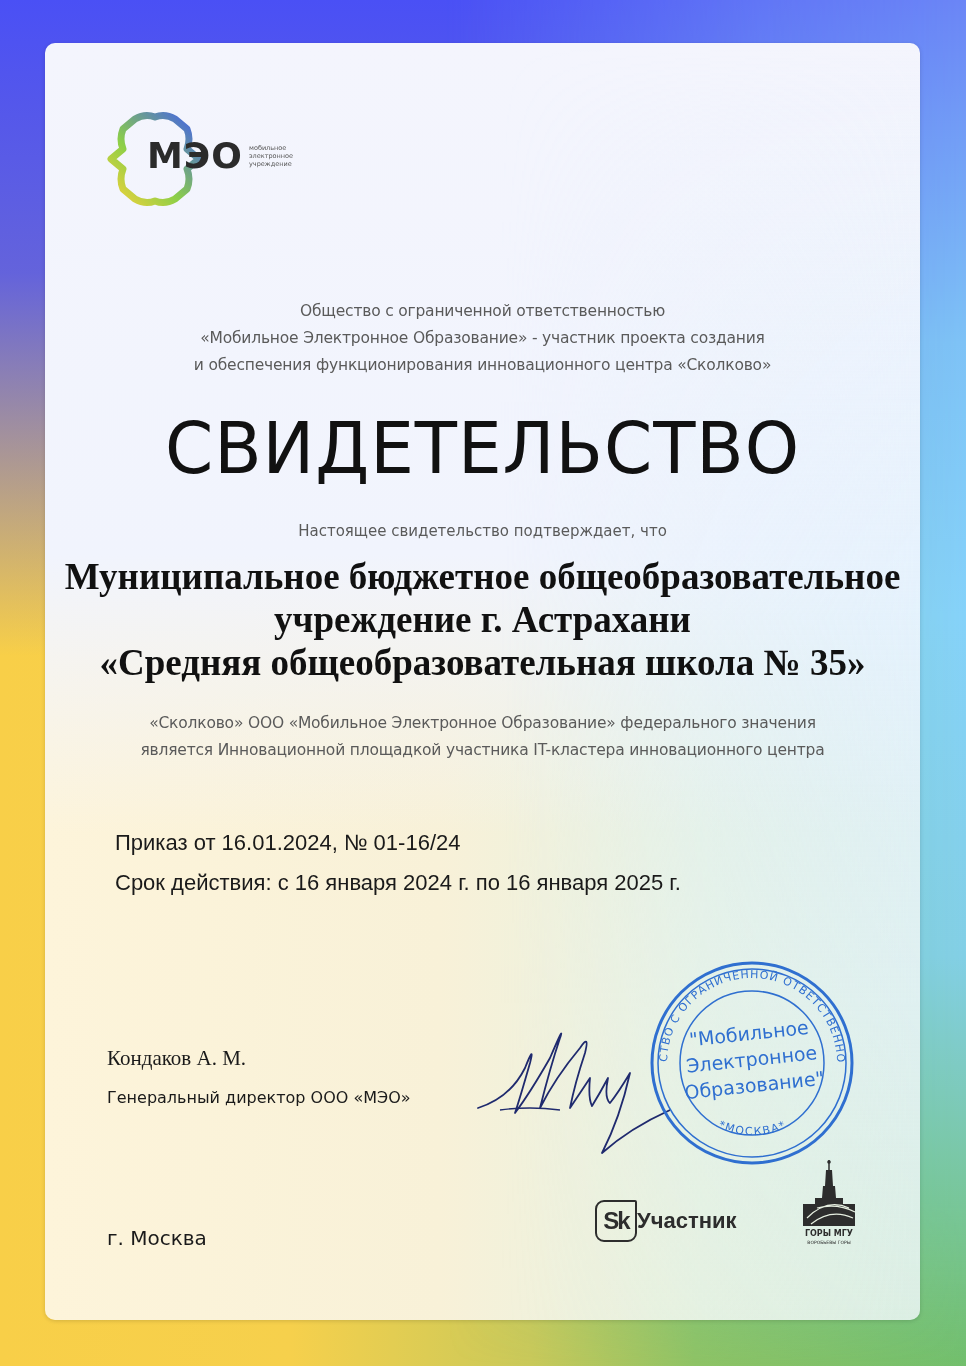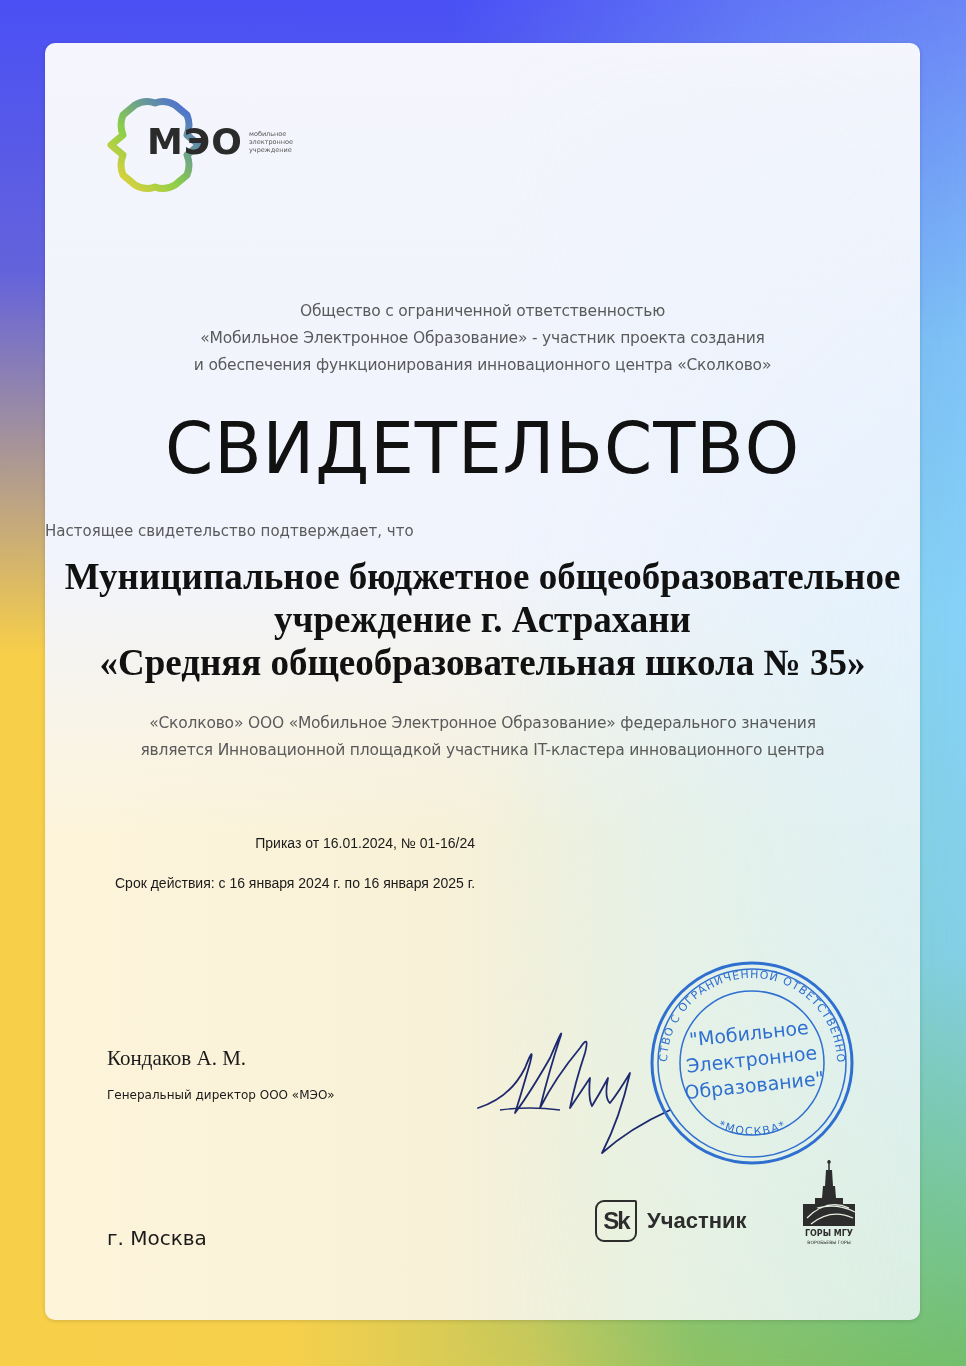--- a/index.html
+++ b/index.html
@@ -27,60 +27,60 @@
   .card::after {
     content: ""; position: absolute; right: 0; top: 0; width: 420px; height: 100%;
     background: linear-gradient(180deg, rgba(236,243,253,0) 0%, rgba(226,241,253,0.8) 45%, rgba(226,241,253,0.5) 75%, rgba(220,238,228,0.2) 100%);
     -webkit-mask-image: linear-gradient(90deg, transparent, #000);
             mask-image: linear-gradient(90deg, transparent, #000);
     pointer-events: none;
   }
   .abs { position: absolute; z-index: 2; }
 
   
-  .logo { left: 62px; top: 52px; width: 200px; height: 100px; }
+  .logo { left: 62px; top: 66px; width: 200px; height: 100px; }
   .logo-text { position: absolute; left: 40px; top: 26px; font-family: "DejaVu Sans", sans-serif; font-weight: bold; font-size: 36px; color: #2b2b2b; letter-spacing: 1px; }
   .logo-sub { position: absolute; left: 142px; top: 35px; font-size: 6.5px; line-height: 8px; color: #555; font-family: "DejaVu Sans", sans-serif; }
 
   .issuer {
     left: 0; width: 875px; top: 255px; text-align: center;
     font-family: "DejaVu Sans", sans-serif; font-size: 15.5px; line-height: 27px; color: #5a5a5a; letter-spacing: -0.2px;
   }
   .title {
     left: 0; width: 875px; top: 360px; text-align: center;
     font-family: "DejaVu Sans", sans-serif; font-size: 72px; line-height: 90px; color: #111; letter-spacing: 1px;
     transform: scaleX(0.96); transform-origin: center;
   }
   .confirms {
-    left: 0; width: 875px; top: 479px; 
+    left: 0; width: 875px; top: 479px; text-align: center;
     font-family: "DejaVu Sans", sans-serif; font-size: 15px; color: #5a5a5a;
   }
   .org {
     left: 0; width: 875px; top: 512px; text-align: center;
     font-family: "Liberation Serif", serif; font-weight: bold; font-size: 37px; line-height: 43px; color: #111;
   }
   .status {
     left: 0; width: 875px; top: 667px; text-align: center;
     font-family: "DejaVu Sans", sans-serif; font-size: 15.5px; line-height: 27px; color: #5a5a5a; letter-spacing: -0.2px;
   }
   .order {
-    left: 70px; top: 780px; font-family: "Liberation Sans", sans-serif; font-size: 14px; color: #1a1a1a; line-height: 40px; text-align: right;
+    left: 70px; top: 780px; font-family: "Liberation Sans", sans-serif; font-size: 22px; color: #1a1a1a; line-height: 40px;
   }
   .signer-name {
     left: 62px; top: 1003px; font-family: Liberation Serif, serif; font-size: 21px; color: #1a1a1a; text-align: center;
   }
   .signer-role {
-    left: 62px; top: 1045px; font-family: "DejaVu Sans", sans-serif; font-size: 12px; color: #1a1a1a;
+    left: 62px; top: 1045px; font-family: "DejaVu Sans", sans-serif; font-size: 16px; color: #1a1a1a;
   }
   .city {
     left: 62px; top: 1183px; font-family: "DejaVu Sans", sans-serif; font-size: 20px; color: #1a1a1a;
   }
   .signature { left: 425px; top: 955px; width: 200px; height: 170px; }
   .stamp { left: 600px; top: 915px; width: 215px; height: 210px; }
-  .sk-badge { left: 550px; top: 1157px; display: flex; align-items: center; gap: 10px; }
+  .sk-badge { left: 550px; top: 1157px; display: flex; align-items: center; }
   .sk-box {
     width: 42px; height: 42px; border: 2.5px solid #2d2d2d; border-radius: 9px 2px 9px 9px; box-sizing: border-box;
     display: flex; align-items: center; justify-content: center;
     font-family: "Liberation Sans", sans-serif; font-weight: bold; font-size: 24px; color: #2d2d2d; letter-spacing: -2px;
   }
   .sk-label { font-family: "Liberation Sans", sans-serif; font-weight: bold; font-size: 22px; color: #2d2d2d; }
   .mgu { left: 752px; top: 1115px; width: 64px; height: 92px; }
   .mgu-text { position: absolute; left: 0; top: 71px; width: 64px; text-align: center; font-family: "DejaVu Sans", sans-serif; font-weight: bold; font-size: 8px; color: #2d2d2d; }
   .mgu-sub { position: absolute; left: 0; top: 82px; width: 64px; text-align: center; font-family: "DejaVu Sans", sans-serif; font-size: 4.5px; color: #2d2d2d; }
 </style>

